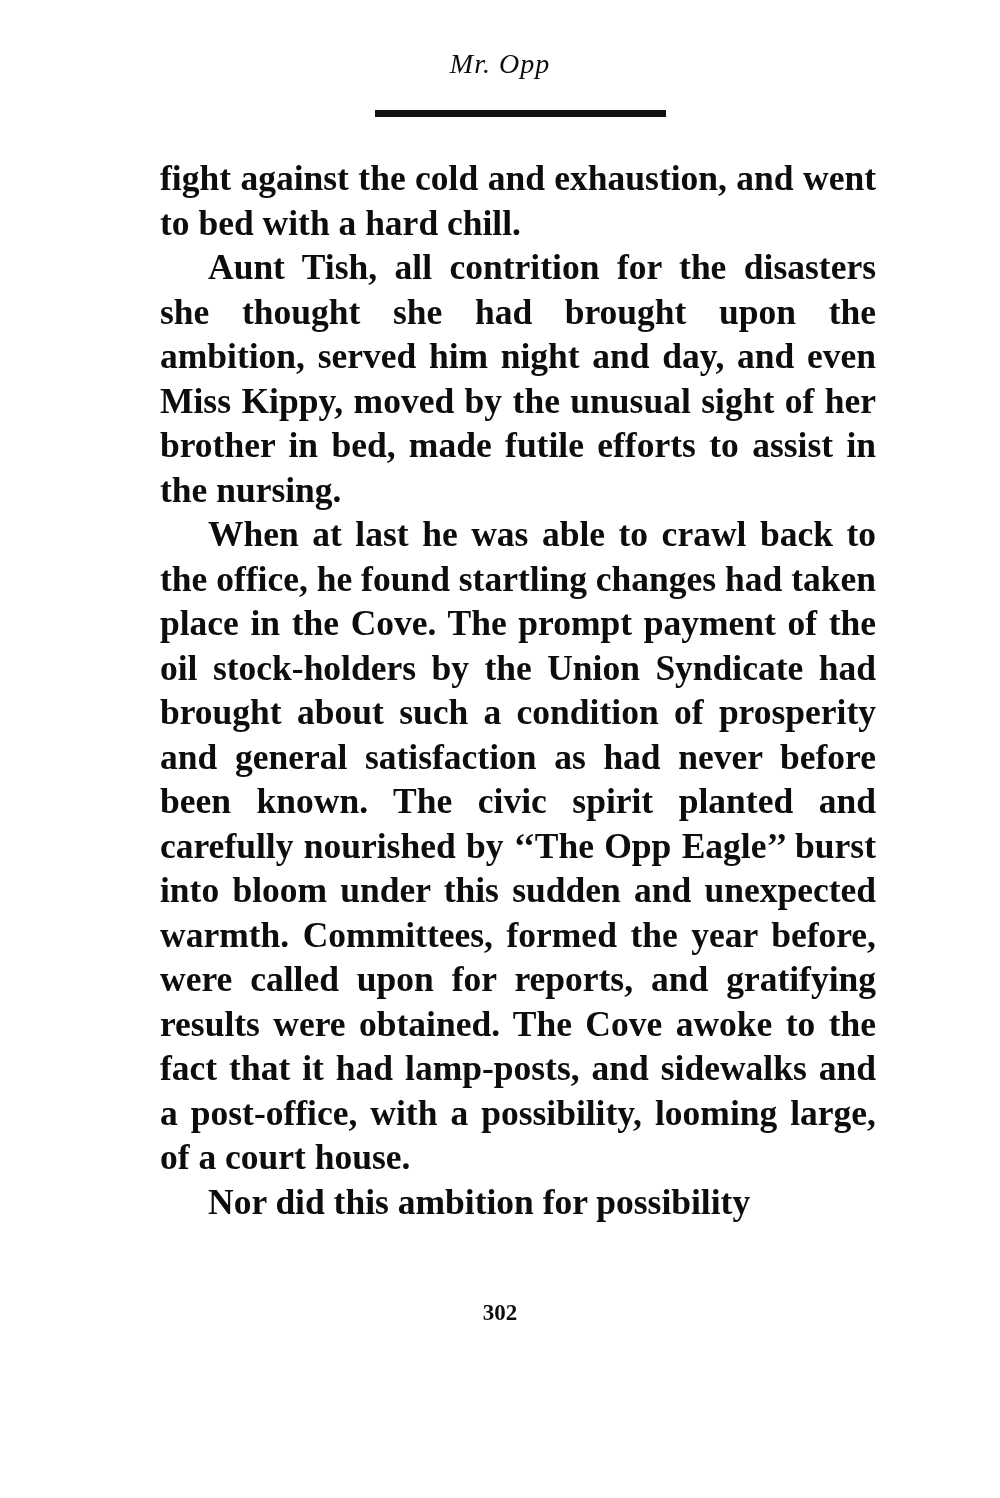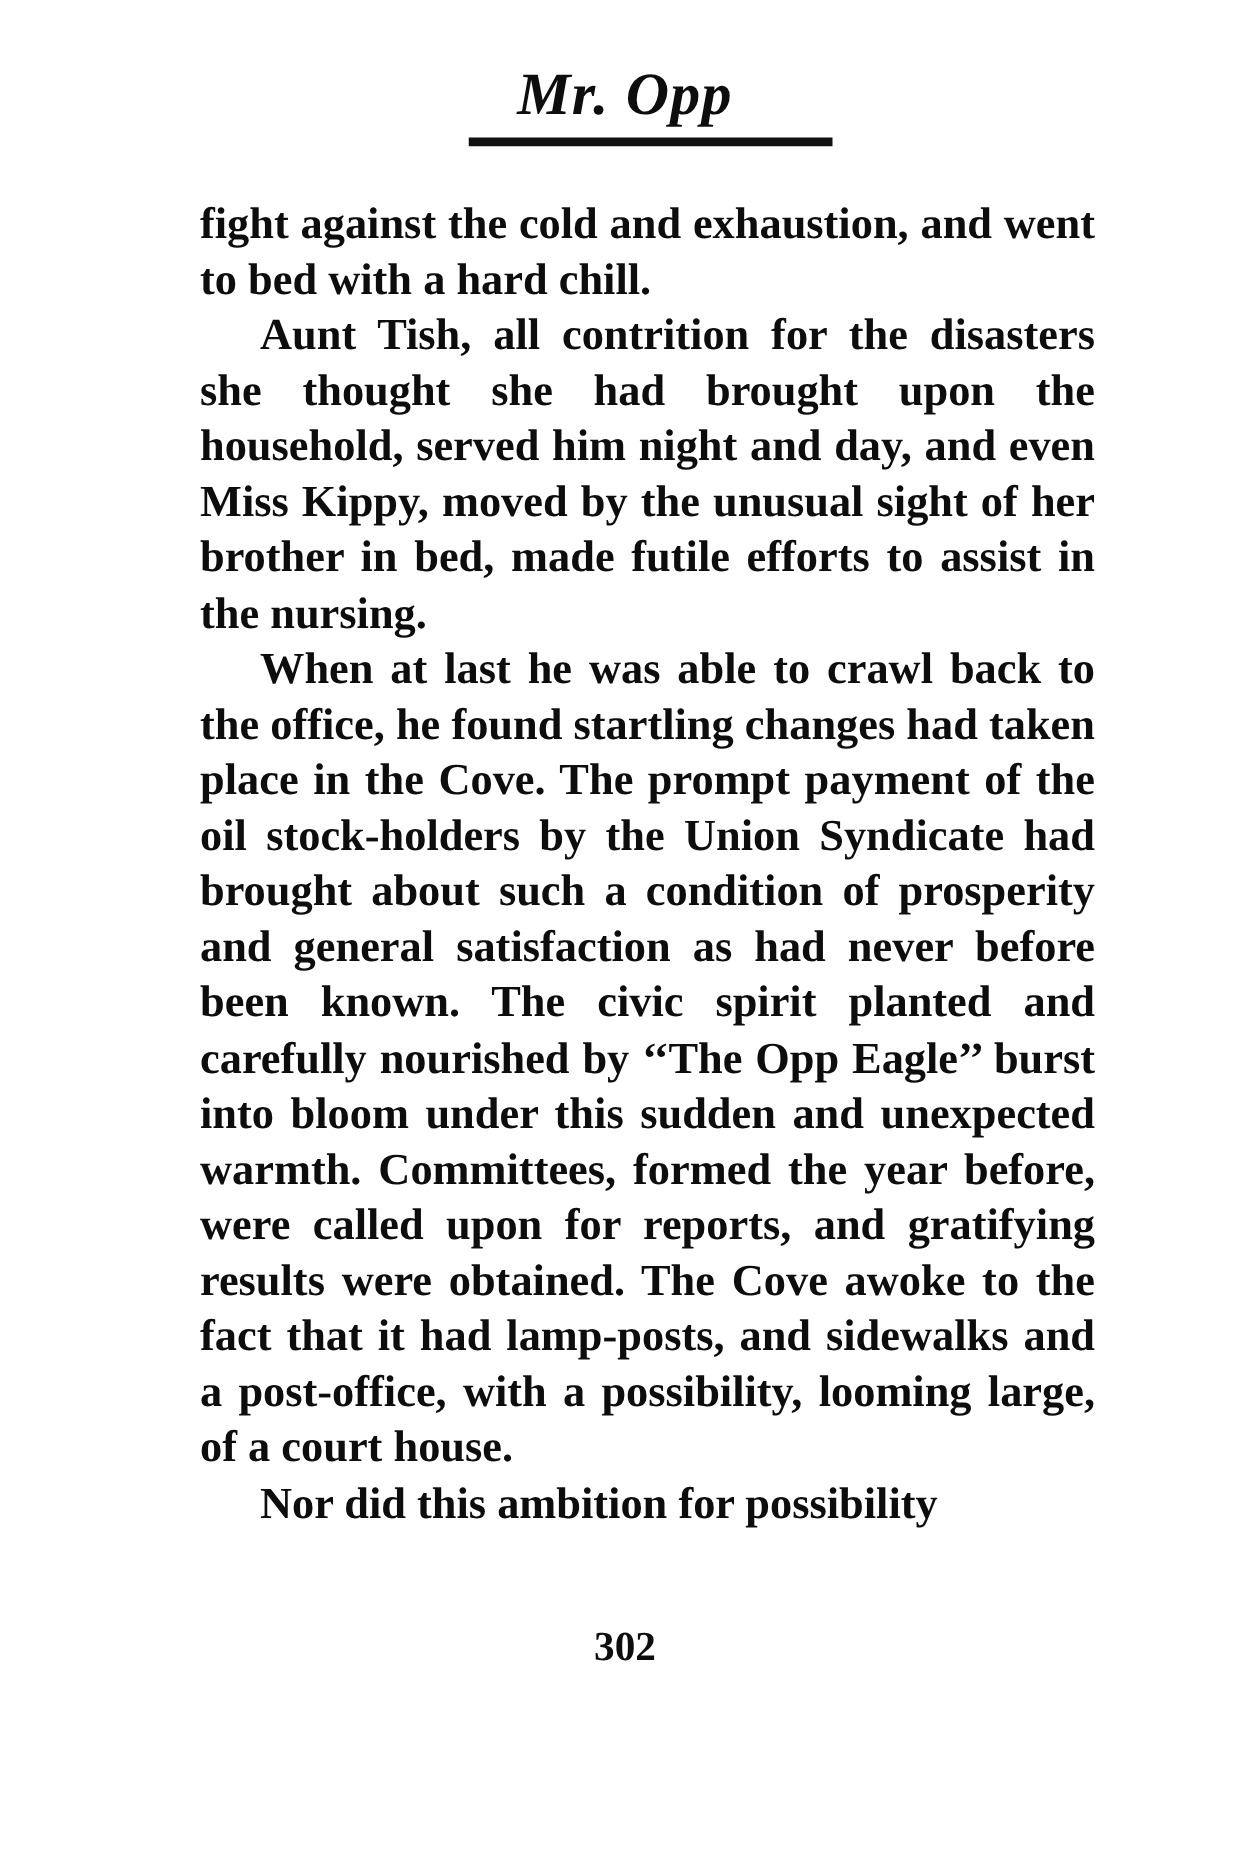--- a/index.html
+++ b/index.html
@@ -17,22 +17,22 @@
     font-family: "Liberation Serif", "DejaVu Serif", serif;
     color: #0d0d0d;
   }
   .running-head {
     position: absolute;
     top: 48px;
     left: 0;
     width: 1000px;
     text-align: center;
     font-style: italic;
-    font-weight: 700;
-    font-size: 48px;
+    font-weight: 400;
+    font-size: 28px;
     letter-spacing: 1px;
   }
   .head-rule {
     position: absolute;
     top: 110px;
     left: 375px;
     width: 291px;
     height: 7px;
     background: #111111;
   }
@@ -54,35 +54,35 @@
   .body-text p.no-indent {
     text-indent: 0;
     margin-top: 24px;
   }
   .folio {
     position: absolute;
     top: 1300px;
     left: 0;
     width: 1000px;
     text-align: center;
-    font-size: 33px;
+    font-size: 23px;
     font-weight: 700;
   }
 </style>
 </head>
 <body>
 
 <div class="page">
 
   <div class="running-head">Mr. Opp</div>
 
   <div class="head-rule"></div>
 
   <div class="body-text">
     <p class="no-indent">fight against the cold and exhaustion, and went to bed with a hard chill.</p>
-    <p>Aunt Tish, all contrition for the disasters she thought she had brought upon the household, served him night and day, and even Miss Kippy, moved by the unusual sight of her brother in bed, made futile efforts to assist in the nursing.</p>
+    <p>Aunt Tish, all contrition for the disasters she thought she had brought upon the ambition, served him night and day, and even Miss Kippy, moved by the unusual sight of her brother in bed, made futile efforts to assist in the nursing.</p>
     <p>When at last he was able to crawl back to the office, he found startling changes had taken place in the Cove.  The prompt payment of the oil stock-holders by the Union Syndicate had brought about such a condition of prosperity and general satisfaction as had never before been known.  The civic spirit planted and carefully nourished by ‘‘The Opp Eagle’’ burst into bloom under this sudden and unexpected warmth.  Committees, formed the year before, were called upon for reports, and gratifying results were obtained.  The Cove awoke to the fact that it had lamp-posts, and sidewalks and a post-office, with a possibility, looming large, of a court house.</p>
     <p>Nor did this ambition for possibility</p>
   </div>
 
   <div class="folio">302</div>
 
 </div>
 
 </body></html>

